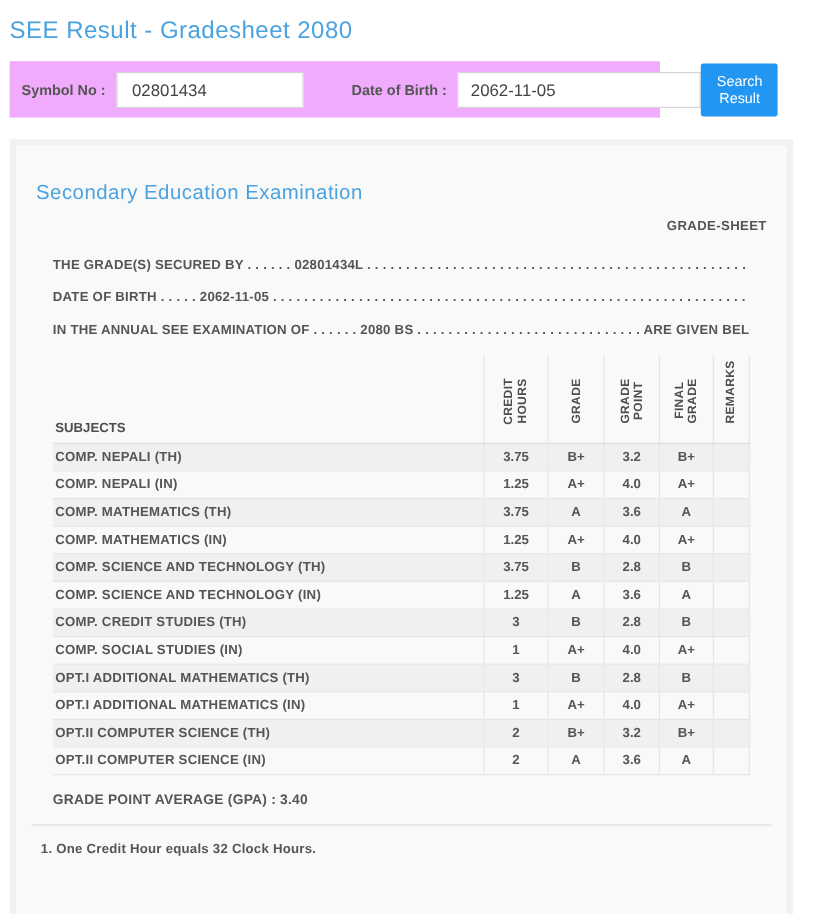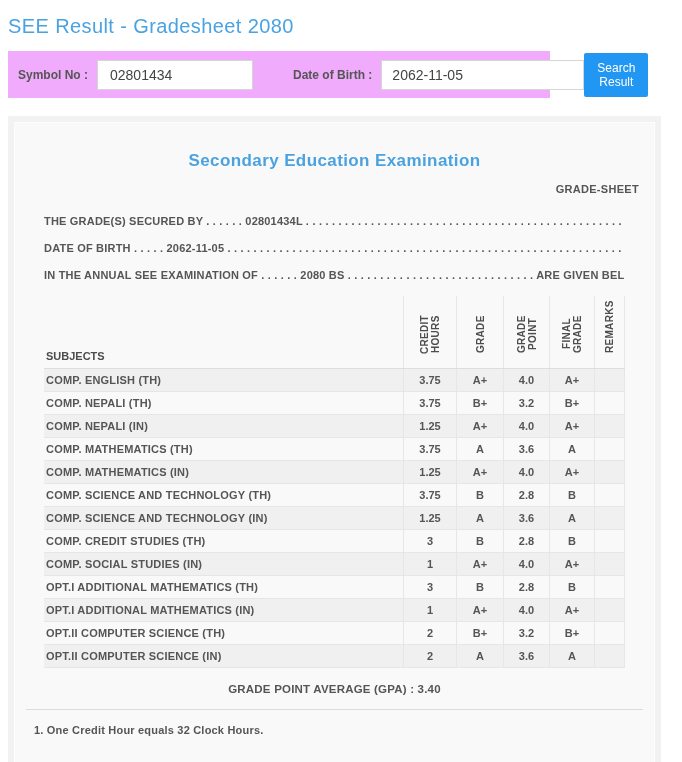--- a/index.html
+++ b/index.html
@@ -35,21 +35,21 @@
   
   .result-panel {
     margin: 18px 0 0 8px; width: 653px; height: 700px;
     background: #f2f2f2; padding: 6px;
   }
   .sheet-card {
     background: #f9f9f9; border: 1px solid #fdfdfd;
     width: 100%; height: 850px; padding: 20px 15px;
   }
   .sheet-heading {
-    text-align: center; color: #4aa3e0; font-size: 17px; font-weight: 700;
+    text-align: left; color: #4aa3e0; font-size: 17px; font-weight: 400;
     margin-top: 8px; letter-spacing: 0.4px;
   }
   .sheet-subheading {
     text-align: right; font-size: 11px; font-weight: 700; color: #555;
     margin-top: 12px; letter-spacing: 0.3px;
   }
   .statements { margin-top: 20px; padding: 0 14px; }
   .statement {
     font-size: 11px; font-weight: 700; color: #555;
     white-space: nowrap; overflow: hidden;
@@ -80,21 +80,21 @@
   tbody td {
     font-size: 11px; font-weight: 700; color: #555;
     padding: 5px 2px; border-bottom: 1px solid #e6e6e6;
     height: 22px; overflow: hidden; white-space: nowrap;
   }
   tbody td.sub { text-align: left; padding-left: 2px; letter-spacing: 0.2px; }
   tbody td.val { text-align: center; }
   tbody tr:nth-child(odd) { background: #f0f0f0; }
 
   .gpa-row {
-    padding: 15px 14px 14px 14px; text-align: center;
+    padding: 15px 14px 14px 14px; text-align: left;
     font-size: 11.5px; font-weight: 700; color: #555; letter-spacing: 0.2px;
   }
   .divider { border: none; border-top: 1px solid #ddd; margin: 0 -4px; }
 
   .footnotes { margin-top: 12px; padding: 0 4px; }
   .footnote {
     font-size: 11px; font-weight: 700; color: #555;
     line-height: 16.5px; margin-bottom: 1px; letter-spacing: 0.2px;
   }
 </style>
@@ -138,28 +138,20 @@
             <th class="sub-h">SUBJECTS</th>
             <th class="val-h"><span class="vert">CREDIT HOURS</span></th>
             <th class="val-h"><span class="vert">GRADE</span></th>
             <th class="val-h"><span class="vert">GRADE POINT</span></th>
             <th class="val-h"><span class="vert">FINAL GRADE</span></th>
             <th class="val-h rem-h"><span class="vert">REMARKS</span></th>
           </tr>
         </thead>
         <tbody>
             <tr>
-              <td class="sub">COMP. ENGLISH (TH)</td>
-              <td class="val">3.75</td>
-              <td class="val">A+</td>
-              <td class="val">4.0</td>
-              <td class="val">A+</td>
-              <td class="val rem-cell"></td>
-            </tr>
-            <tr>
               <td class="sub">COMP. NEPALI (TH)</td>
               <td class="val">3.75</td>
               <td class="val">B+</td>
               <td class="val">3.2</td>
               <td class="val">B+</td>
               <td class="val rem-cell"></td>
             </tr>
             <tr>
               <td class="sub">COMP. NEPALI (IN)</td>
               <td class="val">1.25</td>

